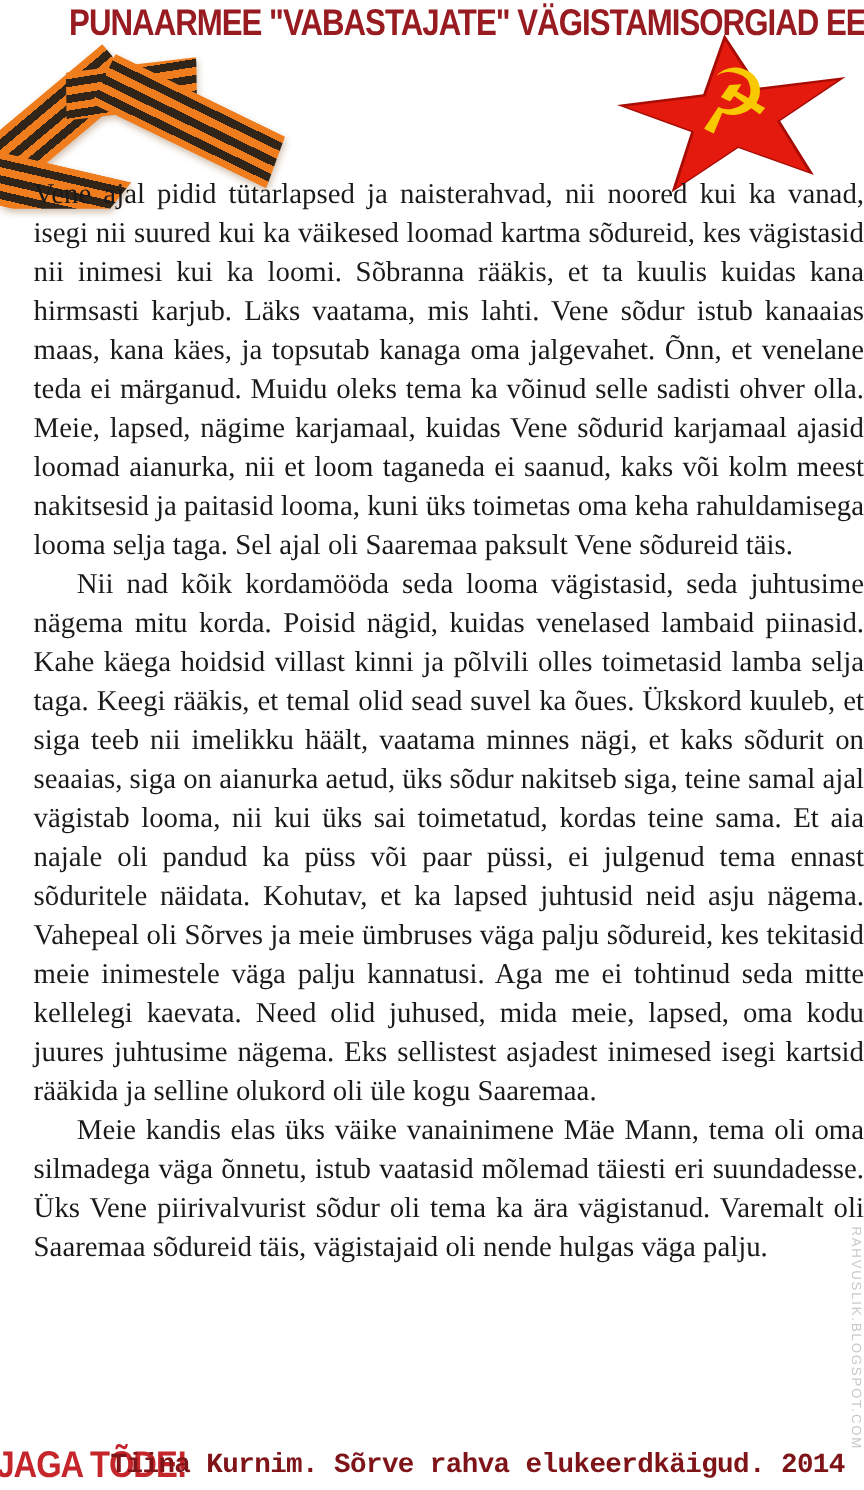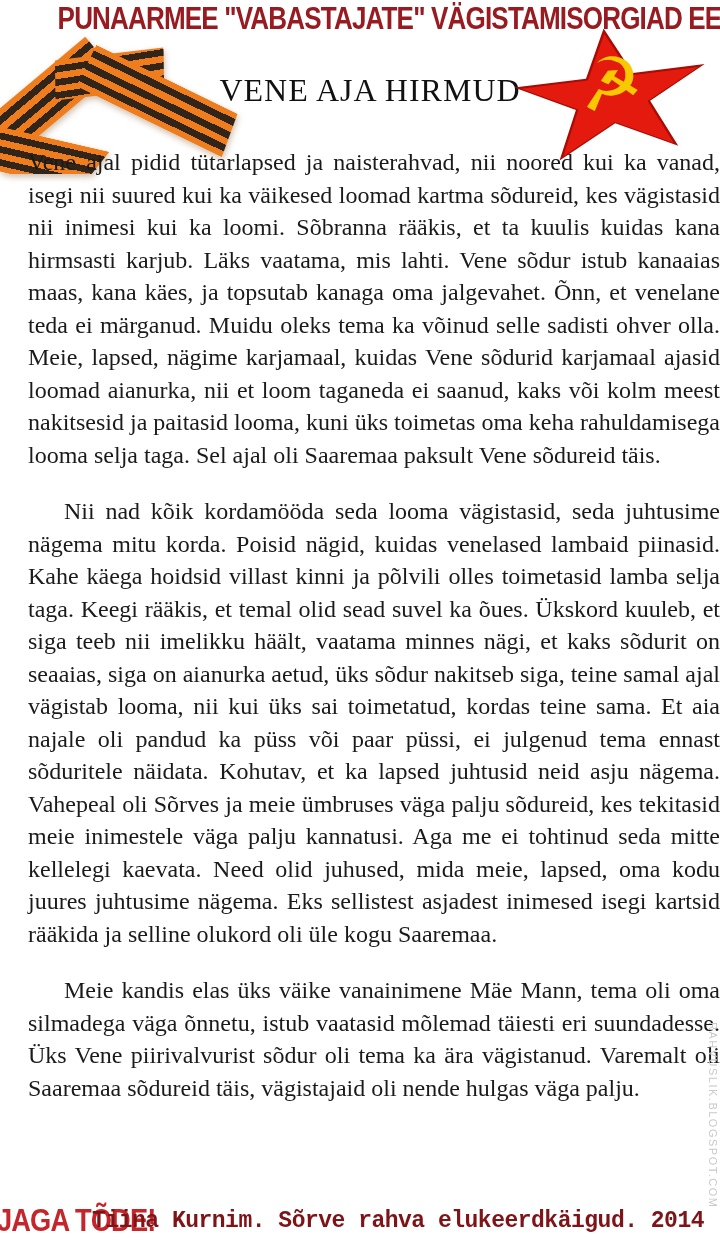--- a/index.html
+++ b/index.html
@@ -107,21 +107,21 @@
   .body-text{
     position:absolute;left:28px;top:146px;width:692px;
     font-family:"Liberation Serif", serif;
     font-size:24px;
     line-height:32.5px;
     color:var(--text-black);
     text-align:justify;
     z-index:4;
   }
   .body-text p{margin:0;}
-  .body-text p.indented{text-indent:36px;margin-top:24px;}
+  .body-text p.indented{text-indent:36px;}
   
   .cta{
     position:absolute;left:-3px;top:1203px;
     font-family:"Liberation Sans", sans-serif;
     font-weight:bold;font-size:31px;
     letter-spacing:-1px;
     color:var(--cta-red);
     transform:scaleX(0.88);transform-origin:0 50%;
     white-space:nowrap;
   }
@@ -151,21 +151,20 @@
 
   <div class="headline">PUNAARMEE "VABASTAJATE" VÄGISTAMISORGIAD EESTIS</div>
 
   <div class="ribbon">
     <div class="band band-left"></div>
     <div class="band band-fold"></div>
     <div class="band band-right"></div>
     <div class="band band-bottom"></div>
   </div>
 
-  <div class="doc-title">VENE AJA HIRMUD</div>
 
   <div class="star-wrap">
     <div class="star-outer"></div>
     <div class="star-inner"></div>
     <div class="hammer-sickle">☭</div>
   </div>
 
   <div class="body-text">
     <p>Vene ajal pidid tütarlapsed ja naisterahvad, nii noored kui ka vanad, isegi nii suured kui ka väikesed loomad kartma sõdureid, kes vägistasid nii inimesi kui ka loomi. Sõbranna rääkis, et ta kuulis kuidas kana hirmsasti karjub. Läks vaatama, mis lahti. Vene sõdur istub kanaaias maas, kana käes, ja topsutab kanaga oma jalgevahet. Õnn, et venelane teda ei märganud. Muidu oleks tema ka võinud selle sadisti ohver olla. Meie, lapsed, nägime karjamaal, kuidas Vene sõdurid karjamaal ajasid loomad aianurka, nii et loom taganeda ei saanud, kaks või kolm meest nakitsesid ja paitasid looma, kuni üks toimetas oma keha rahuldamisega looma selja taga. Sel ajal oli Saaremaa paksult Vene sõdureid täis.</p>
     <p class="indented">Nii nad kõik kordamööda seda looma vägistasid, seda juhtusime nägema mitu korda. Poisid nägid, kuidas venelased lambaid piinasid. Kahe käega hoidsid villast kinni ja põlvili olles toimetasid lamba selja taga. Keegi rääkis, et temal olid sead suvel ka õues. Ükskord kuuleb, et siga teeb nii imelikku häält, vaatama minnes nägi, et kaks sõdurit on seaaias, siga on aianurka aetud, üks sõdur nakitseb siga, teine samal ajal vägistab looma, nii kui üks sai toimetatud, kordas teine sama. Et aia najale oli pandud ka püss või paar püssi, ei julgenud tema ennast sõduritele näidata. Kohutav, et ka lapsed juhtusid neid asju nägema. Vahepeal oli Sõrves ja meie ümbruses väga palju sõdureid, kes tekitasid meie inimestele väga palju kannatusi. Aga me ei tohtinud seda mitte kellelegi kaevata. Need olid juhused, mida meie, lapsed, oma kodu juures juhtusime nägema. Eks sellistest asjadest inimesed isegi kartsid rääkida ja selline olukord oli üle kogu Saaremaa.</p>

